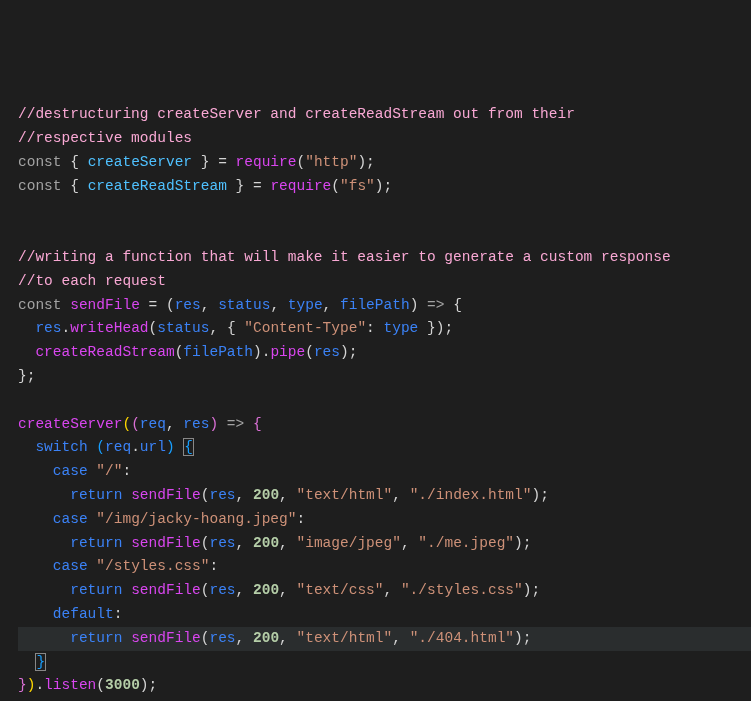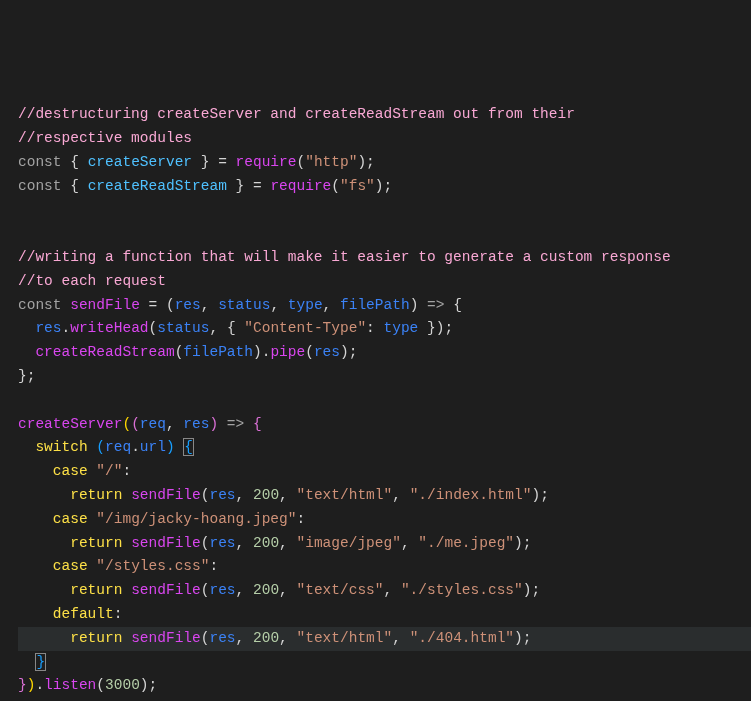--- a/index.html
+++ b/index.html
@@ -19,26 +19,26 @@
     }
     .line {
       display: block;
       min-height: 23.8px;
     }
     .line.highlighted {
       background: #2a2d2e;
     }
     .comment { color: #f9a8d4; }
     .keyword { color: #a3a3a3; }
-    .keyword-pink { color: #fde047; }
+    .keyword-pink { color: #3b82f6; }
     .variable { color: #3b82f6; }
     .const-var { color: #4fc1ff; }
     .function { color: #d946ef; }
     .string { color: #ce9178; }
-    .number { color: #b5cea8; }
+    .number { color: #b5cea8; font-weight: bold; }
     .punct { color: #d4d4d4; }
     .paren { color: #d4d4d4; }
     .bracket-gold { color: #ffd700; }
     .bracket-pink { color: #da70d6; }
     .bracket-blue { color: #179fff; }
     .bracket-box {
       border: 1px solid #888;
       padding: 0 0px;
     }
   </style>

